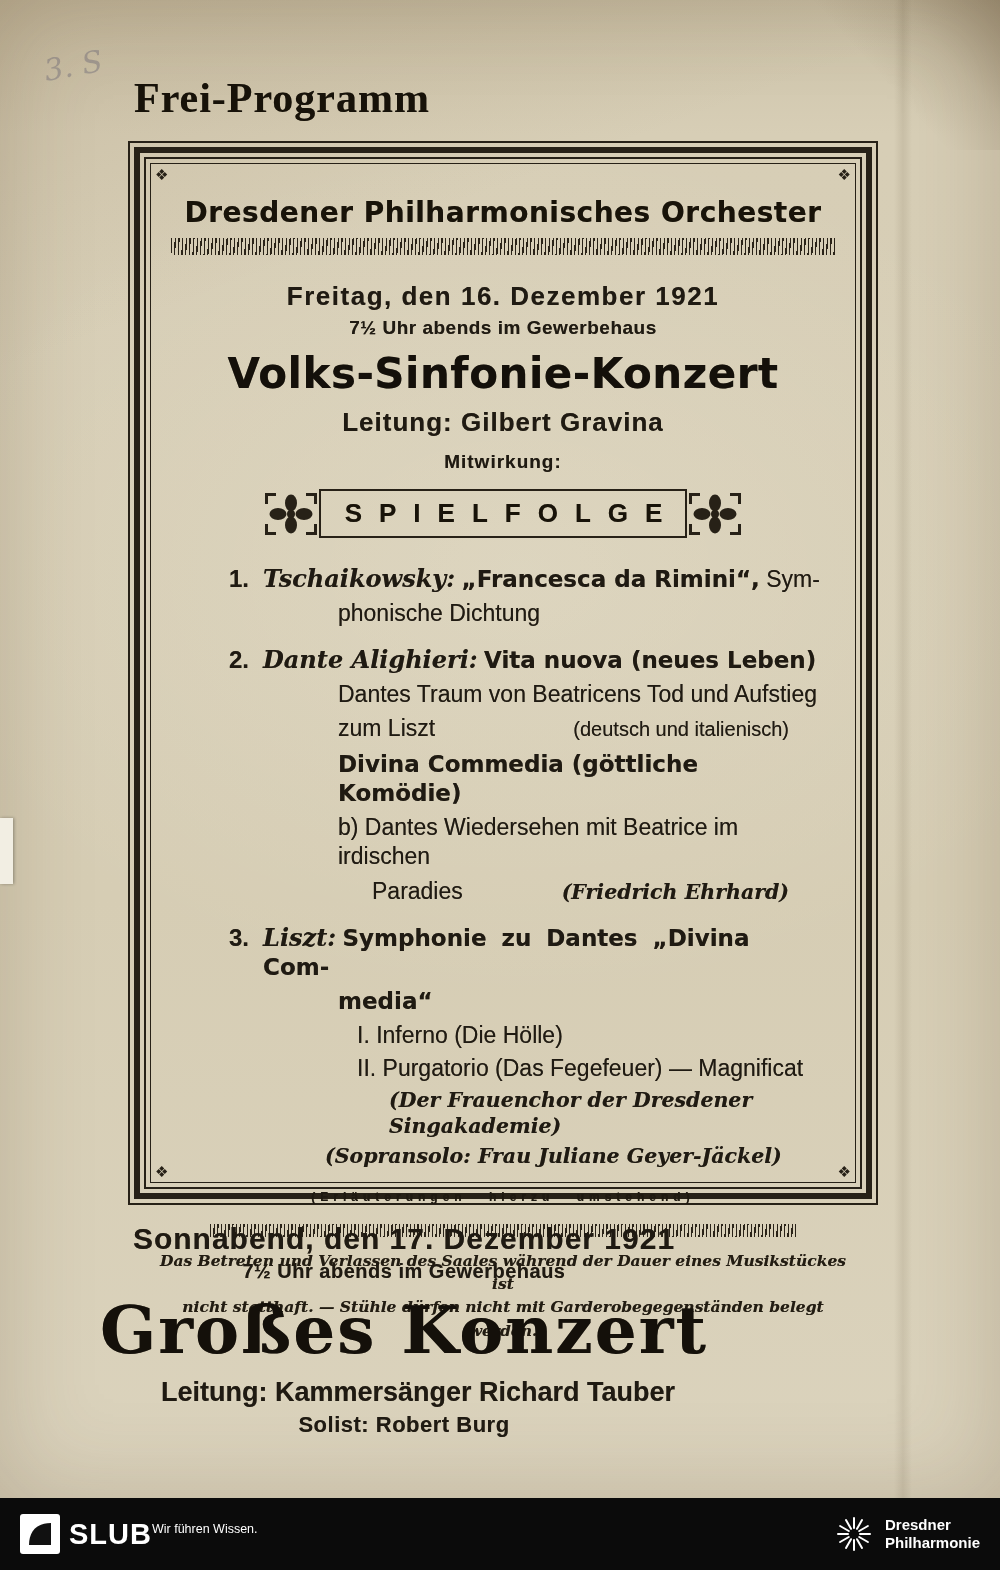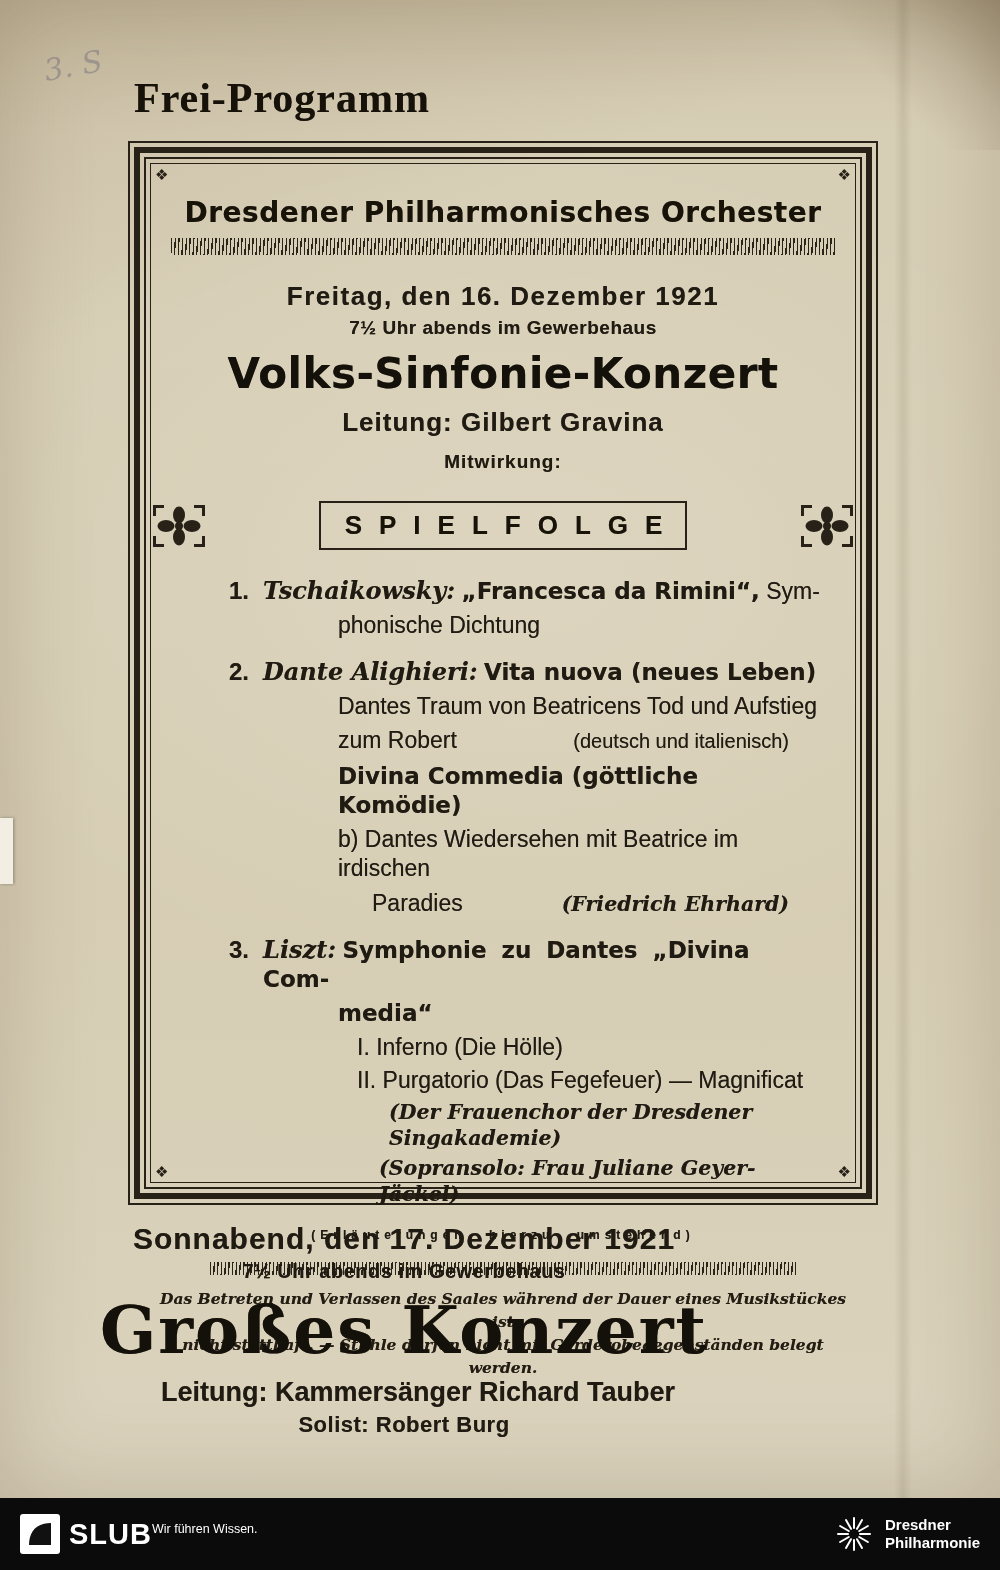--- a/index.html
+++ b/index.html
@@ -79,21 +79,21 @@
     margin-top: 10px; font-family: "DejaVu Sans", sans-serif;
     font-size: 42px; font-weight: bold; letter-spacing: 0.5px; color: #14100a;
   }
   .c1-conductor { margin-top: 9px; font-size: 26px; font-weight: bold; letter-spacing: 1px; }
   .c1-mitwirkung { margin-top: 13px; font-size: 19px; font-weight: 600; letter-spacing: 1px; }
   .c1-participant {
     margin-top: 3px; font-family: "DejaVu Serif", serif;
     font-style: italic; font-weight: bold; font-size: 26px;
   }
 
-  .spielfolge-row { display: flex; justify-content: space-between; align-items: center; gap: 0; margin-top: 28px; }
+  .spielfolge-row { display: flex; justify-content: center; align-items: center; gap: 0; margin-top: 16px; }
   .sf-label {
     border: 2px solid #272117; padding: 7px 6px 7px 24px;
     font-size: 26px; font-weight: bold; letter-spacing: 17px; color: #181309;
   }
   .sf-ornament { display: inline-block; line-height: 0; }
 
   
   .program-list { margin-top: 26px; padding: 0 26px 0 78px; text-align: left; font-size: 23px; line-height: 1.25; }
   .pitem { display: flex; margin-bottom: 17px; }
   .pnum { width: 34px; flex: none; font-weight: bold; font-size: 24px; }
@@ -106,21 +106,21 @@
   .sub-bold { font-family: "DejaVu Sans", sans-serif; font-weight: bold; margin-top: 8px; }
   .row-between { display: flex; justify-content: space-between; align-items: baseline; margin-left: 75px; margin-right: 40px; margin-top: 5px; }
   .small-note { font-size: 20px; }
   .indent-more { margin-left: 34px; }
   .mov { margin-left: 94px; margin-top: 5px; }
   .it-note {
     font-family: "DejaVu Serif", serif; font-style: italic; font-weight: bold;
     font-size: 20.5px; margin-top: 5px;
   }
   .note1 { margin-left: 126px; }
-  .note2 { margin-left: 116px; }
+  .note2 { margin-left: 62px; }
 
   .remark { margin-top: 20px; text-align: center; font-size: 12px; font-weight: bold; letter-spacing: 5px; word-spacing: 14px; }
   .house-rule {
     font-family: "DejaVu Serif", serif; font-style: italic; font-weight: bold;
     font-size: 15.5px; text-align: center; line-height: 1.5; color: #221c12;
   }
 
   
   .concert2 { position: absolute; left: 0; top: 1222px; width: 808px; text-align: center; }
   .c2-date { font-size: 30px; font-weight: bold; letter-spacing: 1px; }
@@ -226,21 +226,21 @@
 
             <div class="pitem">
               <span class="pnum">2.</span>
               <div class="pbody">
                 <div>
                   <span class="composer">Dante Alighieri:</span>
                   <span class="work">Vita nuova (neues Leben)</span>
                 </div>
                 <div class="sub plain">Dantes Traum von Beatricens Tod und Aufstieg</div>
                 <div class="row-between">
-                  <span class="plain">zum Robert</span>
+                  <span class="plain">zum Liszt</span>
                   <span class="plain small-note">(deutsch und italienisch)</span>
                 </div>
                 <div class="sub sub-bold">Divina Commedia (göttliche Komödie)</div>
                 <div class="sub plain">b) Dantes Wiedersehen mit Beatrice im irdischen</div>
                 <div class="row-between">
                   <span class="plain indent-more">Paradies</span>
                   <span class="it-note">(Friedrich Ehrhard)</span>
                 </div>
               </div>
             </div>

